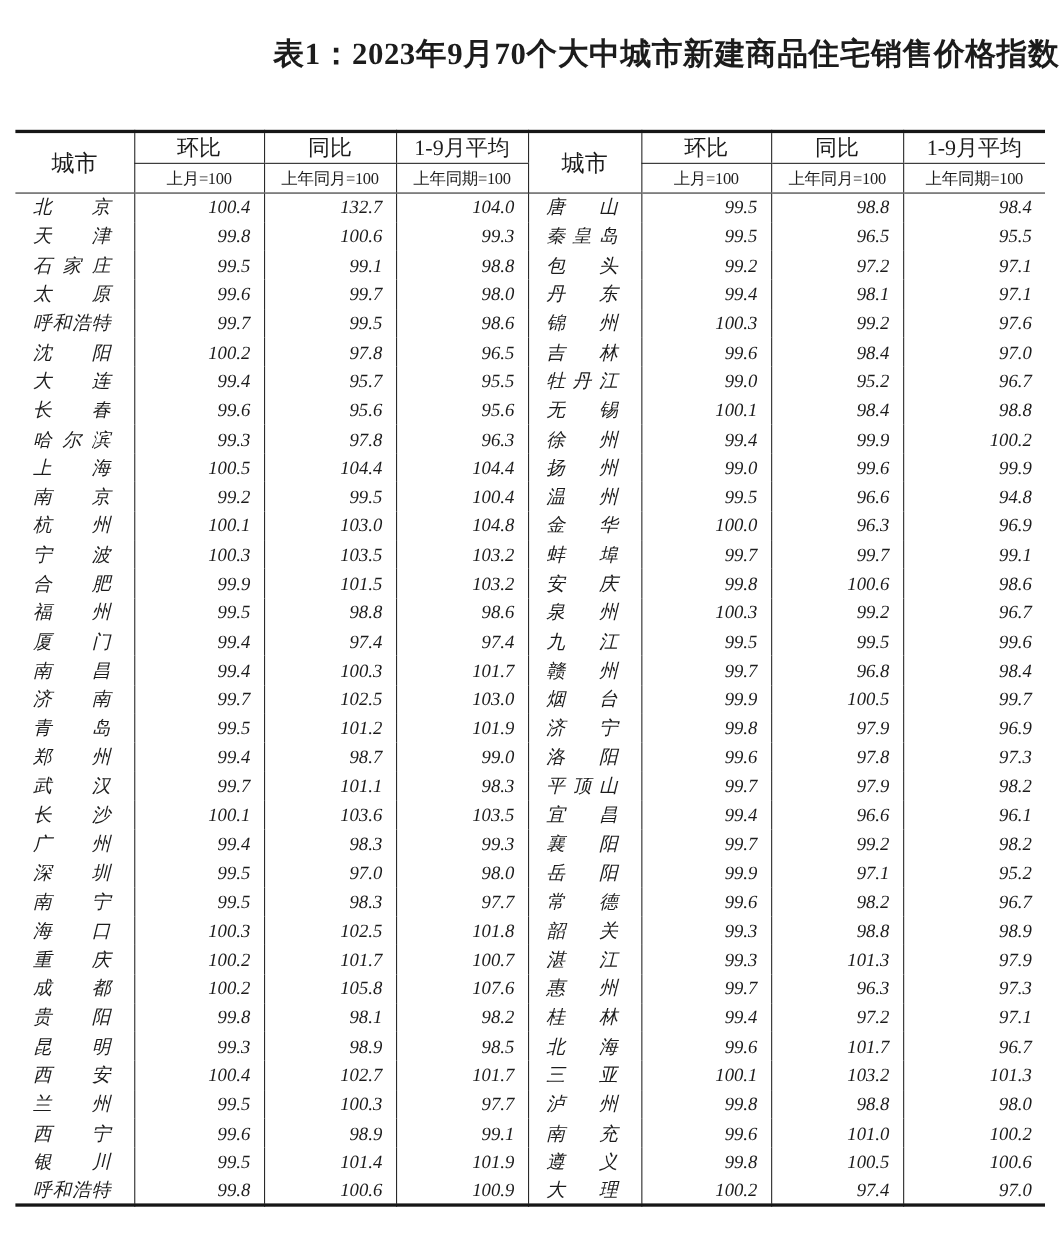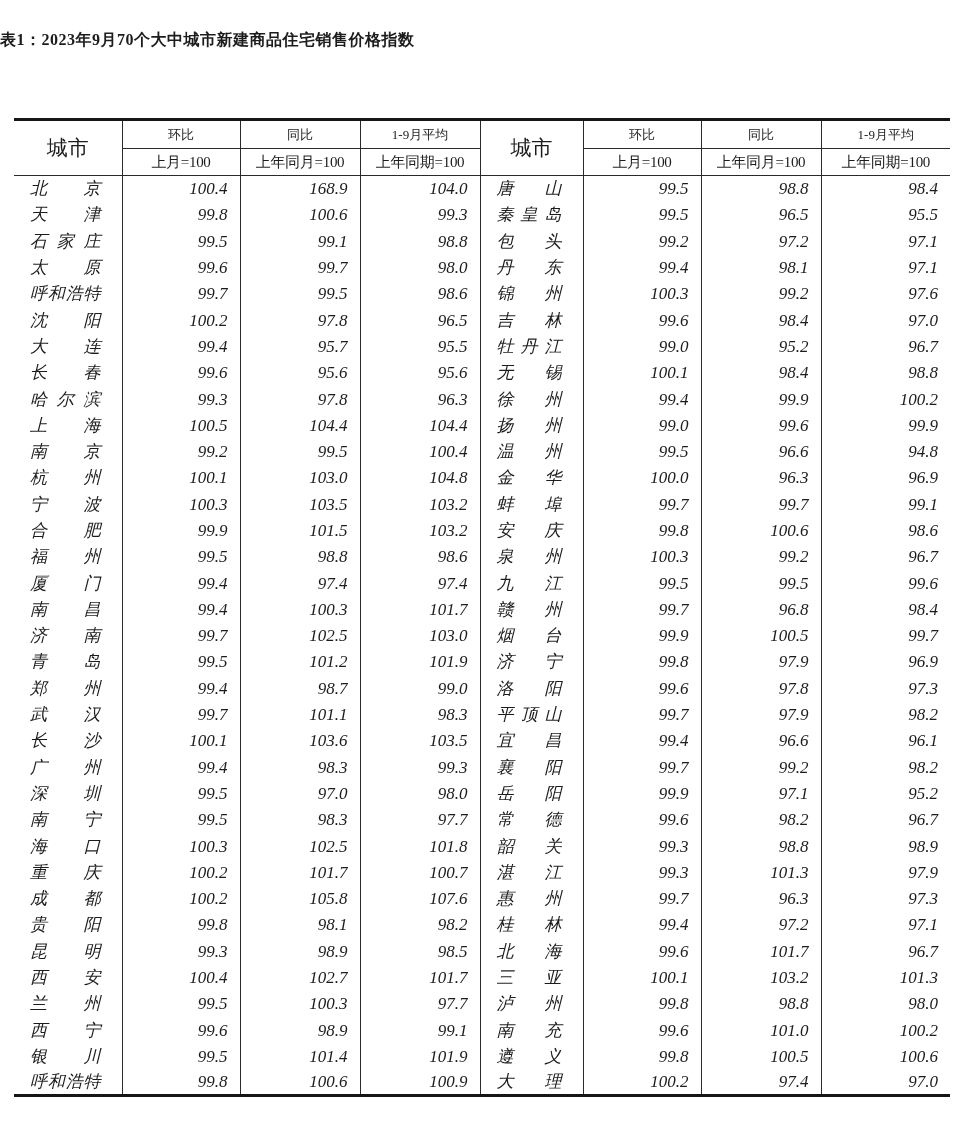--- a/index.html
+++ b/index.html
@@ -13,22 +13,22 @@
     height: 1125px;
     font-family: "Liberation Serif", "DejaVu Serif", serif;
     color: #1c1c1c;
     overflow: hidden;
   }
   .doc-title {
     position: absolute;
     top: 30px;
     left: 0;
     width: 963px;
-    text-align: left;
-    font-size: 16px;
+    text-align: right;
+    font-size: 28px;
     font-weight: bold;
     letter-spacing: 0.5px;
   }
   table.price-table {
     position: absolute;
     left: 14px;
     top: 118px;
     width: 936px;
     border-collapse: collapse;
     table-layout: fixed;
@@ -49,21 +49,21 @@
     border-left: none;
   }
   
   .price-table thead th {
     border-bottom: 1px solid #2a2a2a;
     text-align: center;
     vertical-align: middle;
   }
   .price-table thead tr:first-child th { height: 27px; }
   .price-table thead tr:last-child th { height: 26px; }
-  th.group-label { font-size: 13px; }
+  th.group-label { font-size: 20px; }
   th.base-label  { font-size: 15px; letter-spacing: -0.3px; }
   th.city-header { font-size: 21px; }
   
   .price-table tbody tr { height: 26.31px; font-style: italic; }
   .price-table tbody td {
     font-size: 17px;
     vertical-align: middle;
     line-height: 1;
   }
   td.city {
@@ -110,21 +110,21 @@
       <th class="base-label">上年同期=100</th>
       <th class="base-label">上月=100</th>
       <th class="base-label">上年同月=100</th>
       <th class="base-label">上年同期=100</th>
     </tr>
   </thead>
   <tbody>
       <tr>
         <td class="city">北京</td>
         <td class="num">100.4</td>
-        <td class="num">168.9</td>
+        <td class="num">132.7</td>
         <td class="num">104.0</td>
         <td class="city">唐山</td>
         <td class="num">99.5</td>
         <td class="num">98.8</td>
         <td class="num">98.4</td>
       </tr>
       <tr>
         <td class="city">天津</td>
         <td class="num">99.8</td>
         <td class="num">100.6</td>

